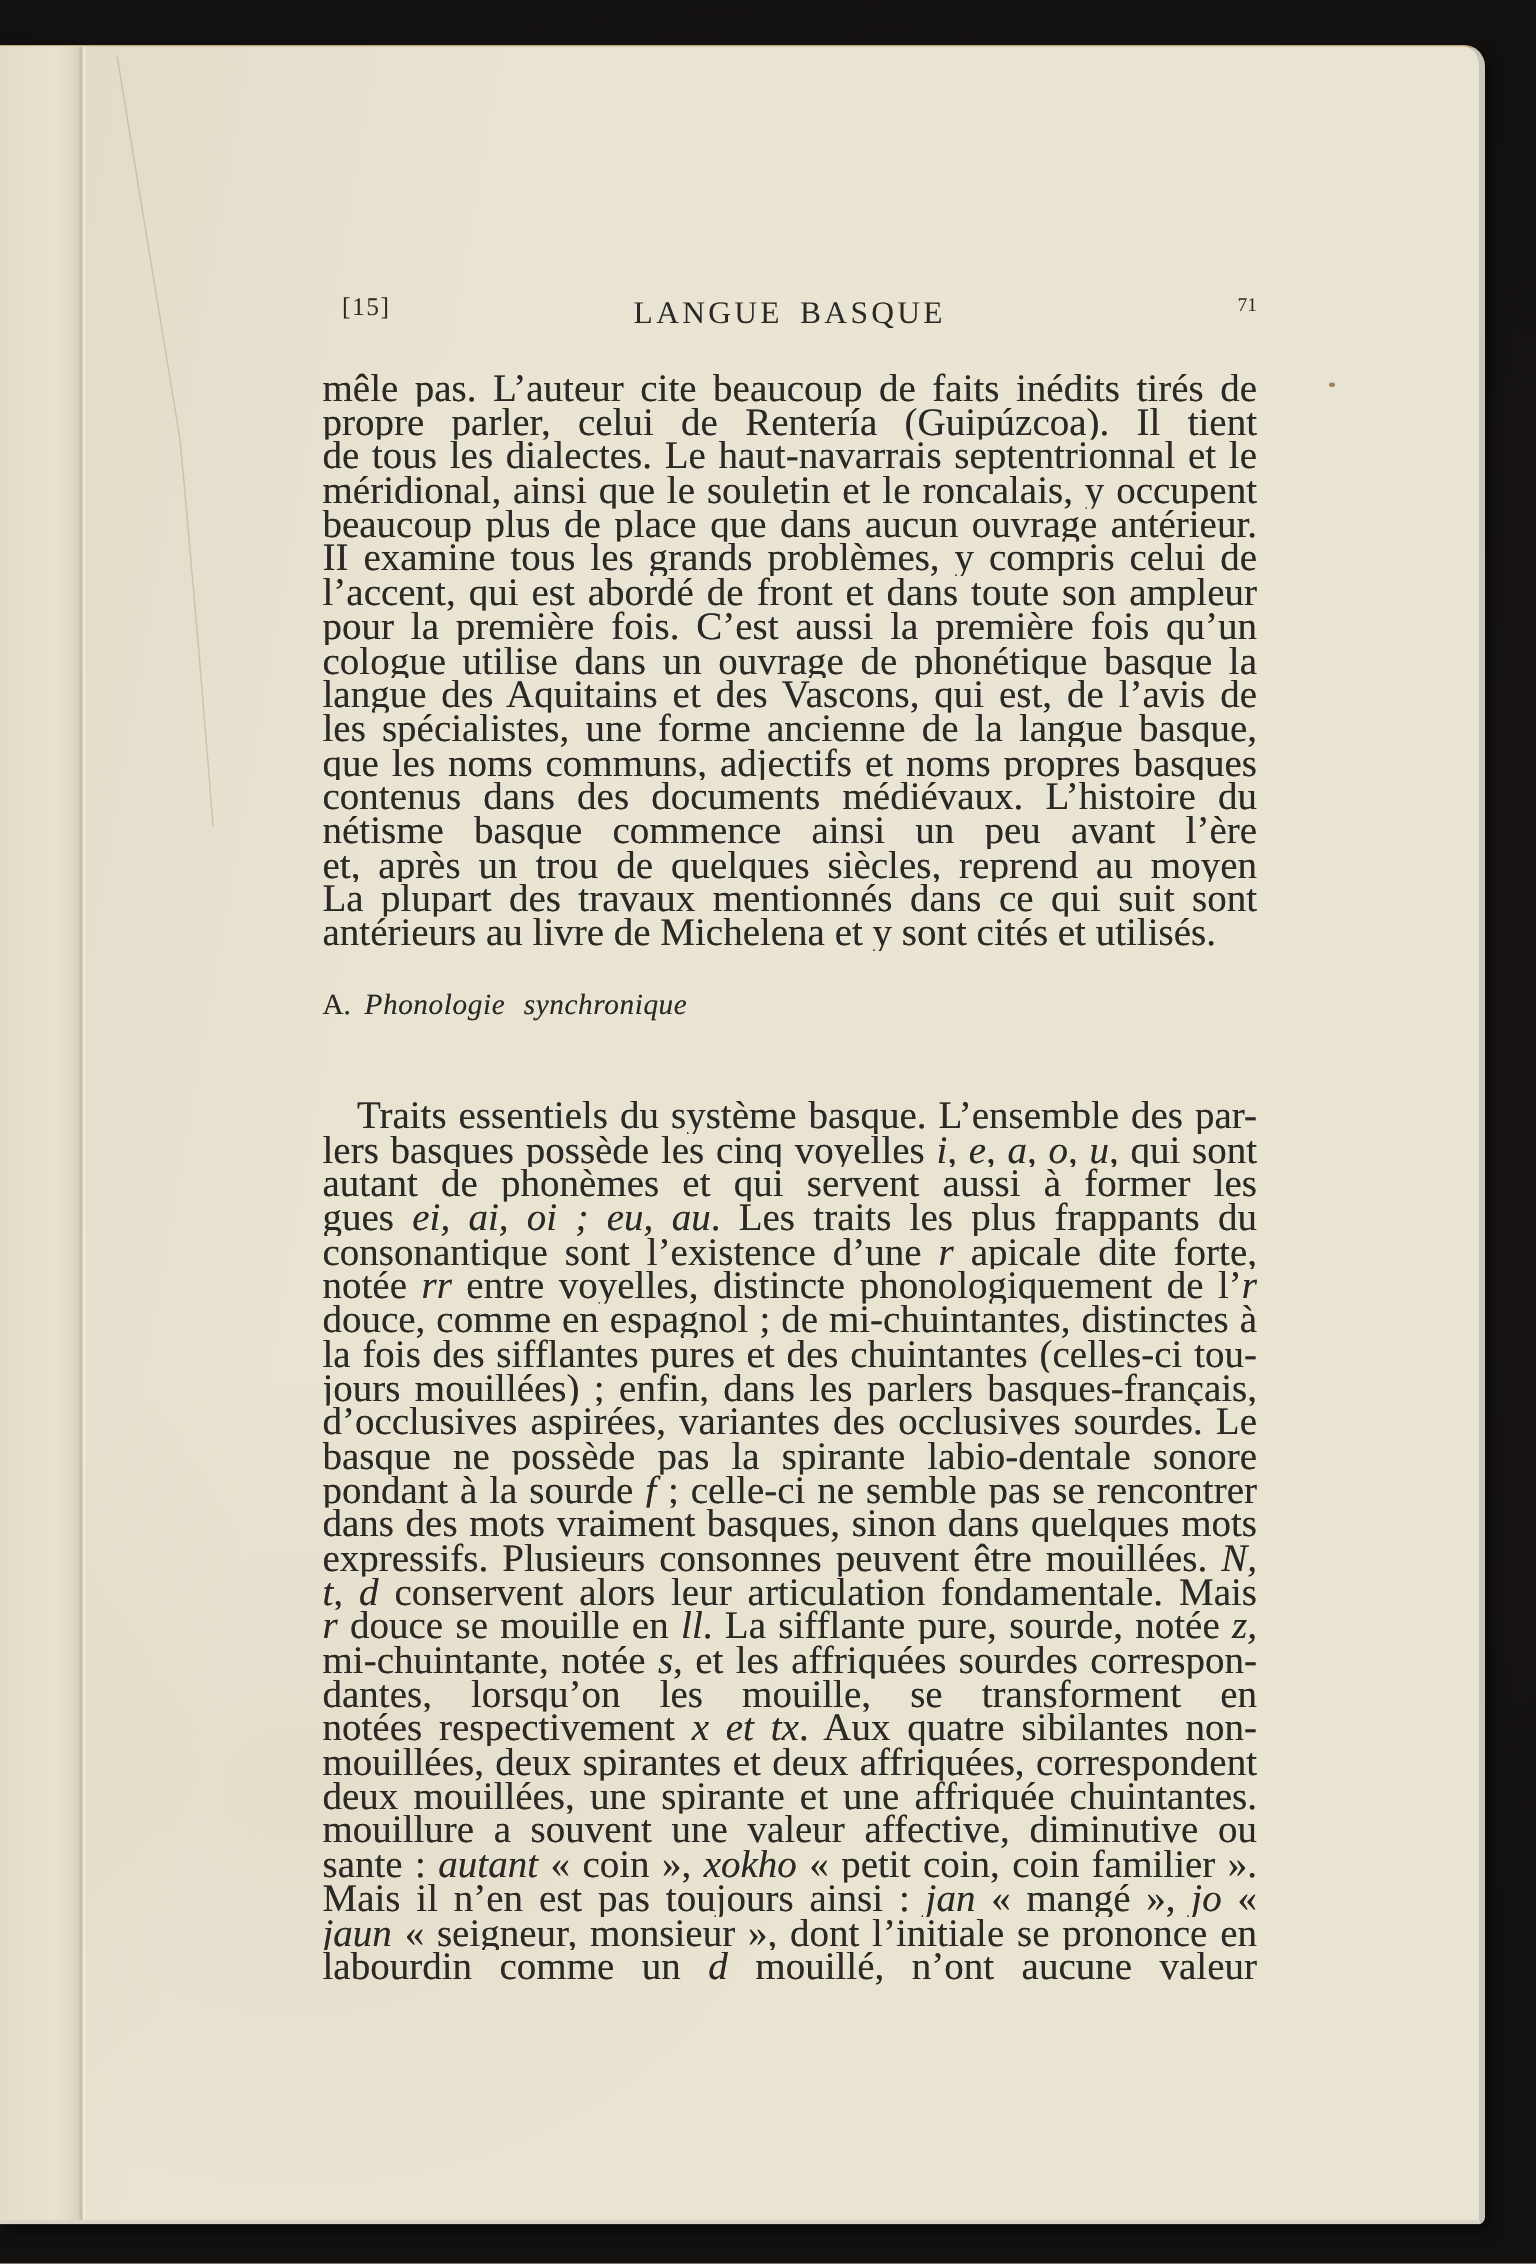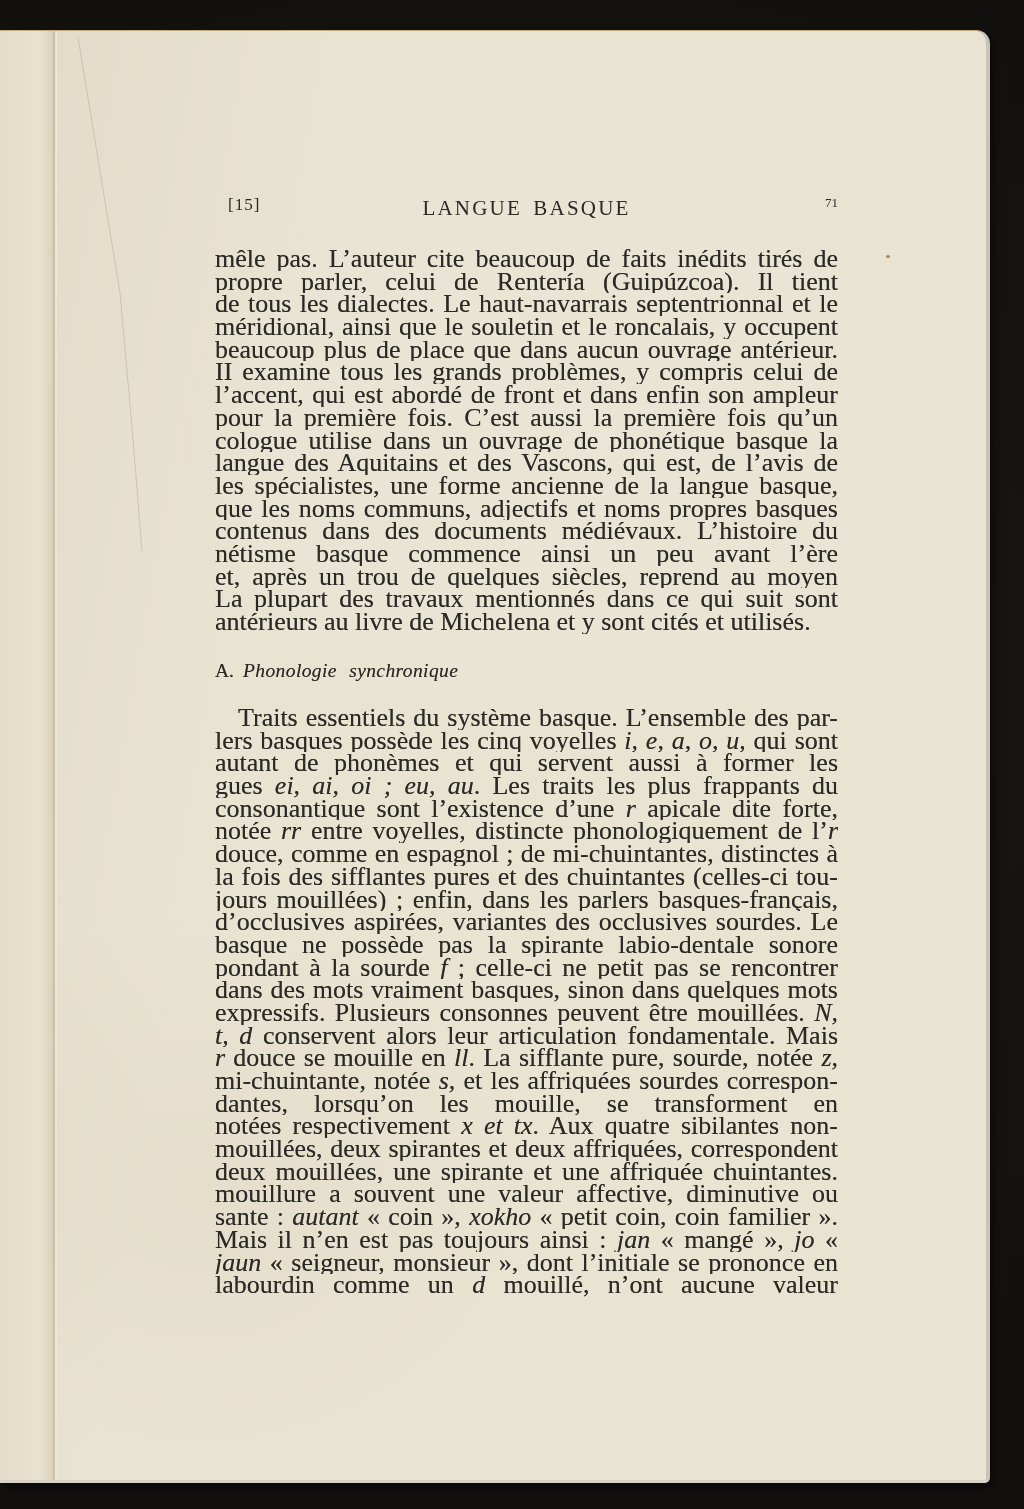--- a/index.html
+++ b/index.html
@@ -61,21 +61,21 @@
 
   .para {
     position: absolute; left: 215px;
     width: 623px;
     font-size: 26px;
     line-height: 22.7px;
     text-justify: inter-word;
     text-shadow: 0 0 0.4px rgba(43,41,37,0.55);
   }
   .para-1 { top: 217px; }
-  .para-2 { top: 676px; }
+  .para-2 { top: 702px; }
 
   .line { text-align: justify; text-align-last: justify; height: 22.7px; overflow: hidden; }
   .line-last { text-align-last: left; }
   .line-indent { text-indent: 23px; }
   em { font-style: italic; }
 
   .section-heading {
     position: absolute; left: 215px; top: 629px;
     width: 623px; height: 24px;
     text-align: left;
@@ -103,21 +103,21 @@
     <span class="header-right">71</span>
   </div>
 
   <div class="para para-1 text">
       <div class="line"><span>mêle pas. L’auteur cite beaucoup de faits inédits tirés de son</span></div>
       <div class="line"><span>propre parler, celui de Rentería (Guipúzcoa). Il tient compte</span></div>
       <div class="line"><span>de tous les dialectes. Le haut-navarrais septentrionnal et le</span></div>
       <div class="line"><span>méridional, ainsi que le souletin et le roncalais, y occupent</span></div>
       <div class="line"><span>beaucoup plus de place que dans aucun ouvrage antérieur.</span></div>
       <div class="line"><span>II examine tous les grands problèmes, y compris celui de</span></div>
-      <div class="line"><span>l’accent, qui est abordé de front et dans enfin son ampleur</span></div>
+      <div class="line"><span>l’accent, qui est abordé de front et dans toute son ampleur</span></div>
       <div class="line"><span>pour la première fois. C’est aussi la première fois qu’un bas-</span></div>
       <div class="line"><span>cologue utilise dans un ouvrage de phonétique basque la</span></div>
       <div class="line"><span>langue des Aquitains et des Vascons, qui est, de l’avis de tous</span></div>
       <div class="line"><span>les spécialistes, une forme ancienne de la langue basque, ainsi</span></div>
       <div class="line"><span>que les noms communs, adjectifs et noms propres basques</span></div>
       <div class="line"><span>contenus dans des documents médiévaux. L’histoire du pho-</span></div>
       <div class="line"><span>nétisme basque commence ainsi un peu avant l’ère chrétienne,</span></div>
       <div class="line"><span>et, après un trou de quelques siècles, reprend au moyen âge.</span></div>
       <div class="line"><span>La plupart des travaux mentionnés dans ce qui suit sont</span></div>
       <div class="line line-last"><span>antérieurs au livre de Michelena et y sont cités et utilisés.</span></div>
@@ -132,21 +132,21 @@
       <div class="line"><span>lers basques possède les cinq voyelles </span><em>i, e, a, o, u,</em><span> qui sont</span></div>
       <div class="line"><span>autant de phonèmes et qui servent aussi à former les diphton-</span></div>
       <div class="line"><span>gues </span><em>ei, ai, oi ; eu, au</em><span>. Les traits les plus frappants du système</span></div>
       <div class="line"><span>consonantique sont l’existence d’une </span><em>r</em><span> apicale dite forte,</span></div>
       <div class="line"><span>notée </span><em>rr</em><span> entre voyelles, distincte phonologiquement de l’</span><em>r</em><span> dite</span></div>
       <div class="line"><span>douce, comme en espagnol ; de mi-chuintantes, distinctes à</span></div>
       <div class="line"><span>la fois des sifflantes pures et des chuintantes (celles-ci tou-</span></div>
       <div class="line"><span>jours mouillées) ; enfin, dans les parlers basques-français,</span></div>
       <div class="line"><span>d’occlusives aspirées, variantes des occlusives sourdes. Le</span></div>
       <div class="line"><span>basque ne possède pas la spirante labio-dentale sonore corres-</span></div>
-      <div class="line"><span>pondant à la sourde </span><em>f</em><span> ; celle-ci ne petit pas se rencontrer</span></div>
+      <div class="line"><span>pondant à la sourde </span><em>f</em><span> ; celle-ci ne semble pas se rencontrer</span></div>
       <div class="line"><span>dans des mots vraiment basques, sinon dans quelques mots</span></div>
       <div class="line"><span>expressifs. Plusieurs consonnes peuvent être mouillées. </span><em>N, l,</em></div>
       <div class="line"><em>t, d</em><span> conservent alors leur articulation fondamentale. Mais</span></div>
       <div class="line"><em>r</em><span> douce se mouille en </span><em>ll</em><span>. La sifflante pure, sourde, notée </span><em>z,</em><span> la</span></div>
       <div class="line"><span>mi-chuintante, notée </span><em>s,</em><span> et les affriquées sourdes correspon-</span></div>
       <div class="line"><span>dantes, lorsqu’on les mouille, se transforment en chuintantes,</span></div>
       <div class="line"><span>notées respectivement </span><em>x et tx</em><span>. Aux quatre sibilantes non-</span></div>
       <div class="line"><span>mouillées, deux spirantes et deux affriquées, correspondent</span></div>
       <div class="line"><span>deux mouillées, une spirante et une affriquée chuintantes. La</span></div>
       <div class="line"><span>mouillure a souvent une valeur affective, diminutive ou cares-</span></div>

